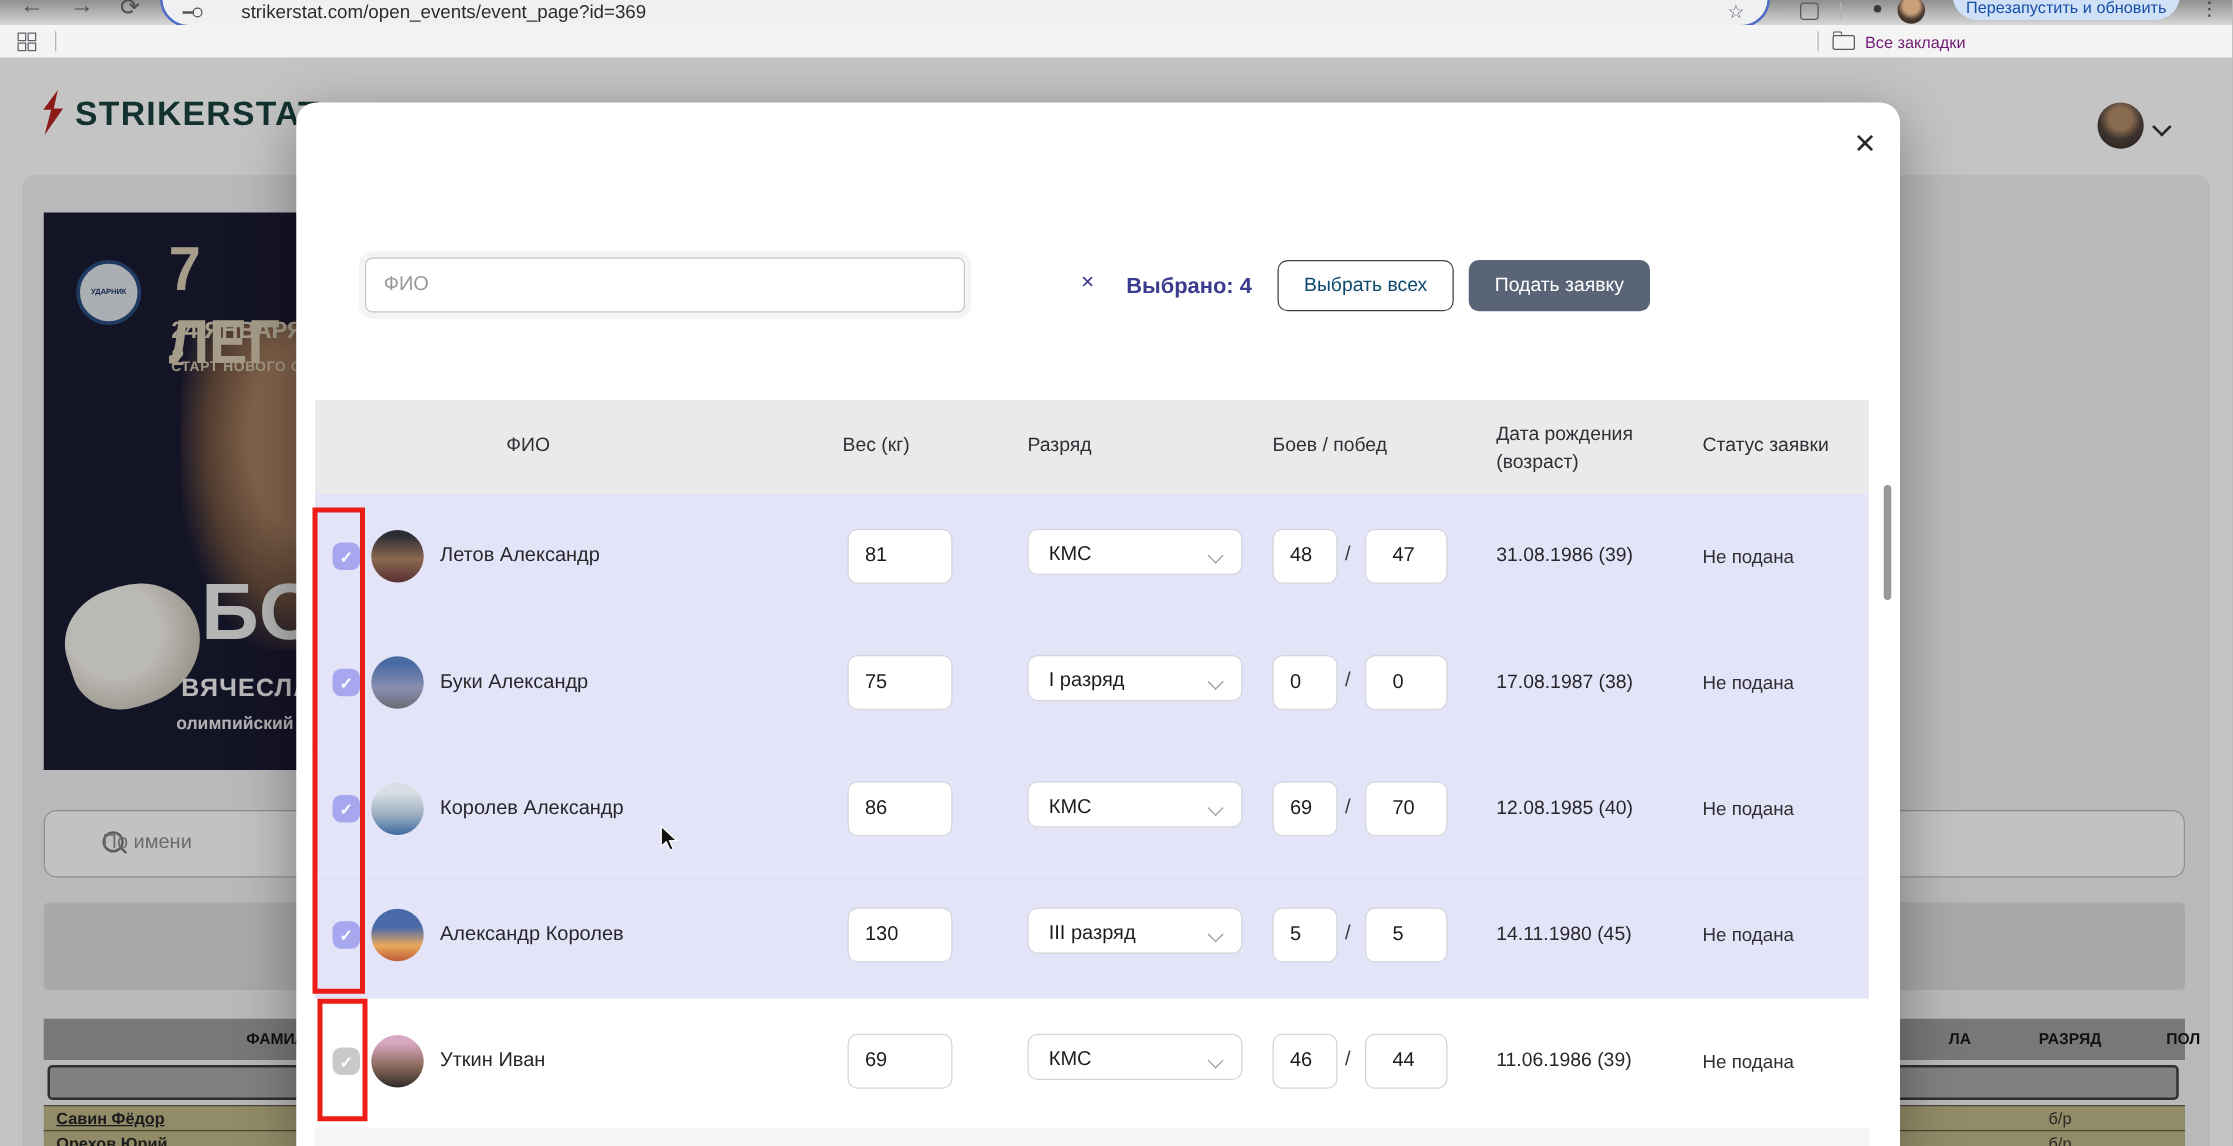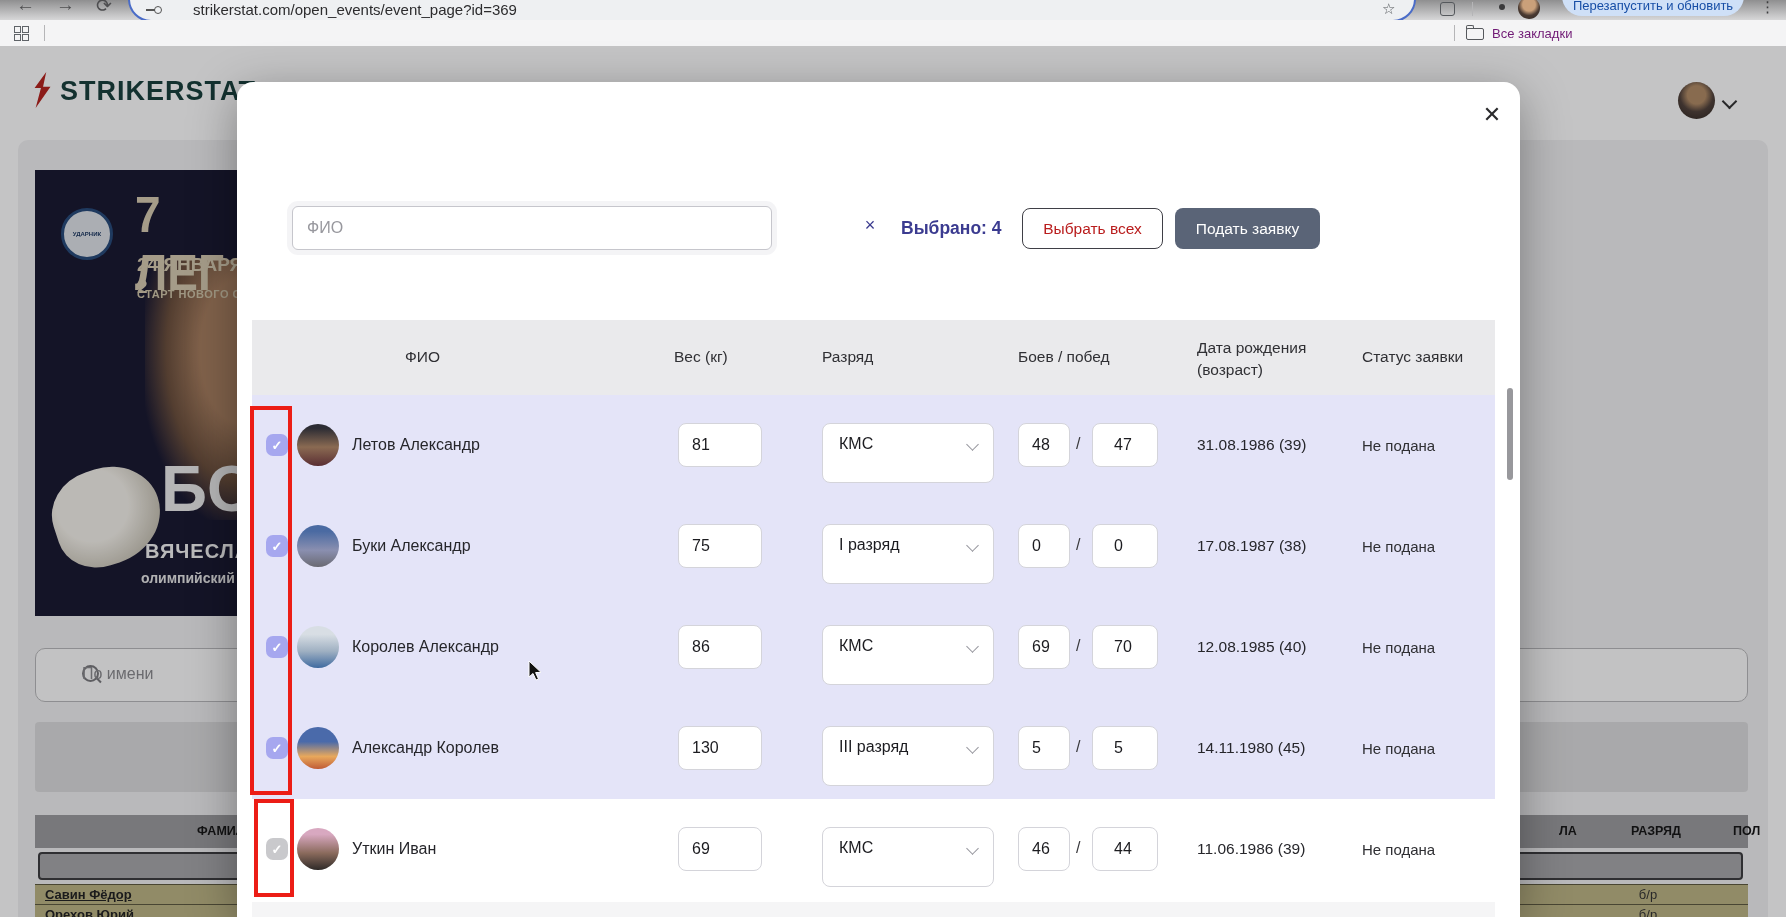--- a/index.html
+++ b/index.html
@@ -77,21 +77,21 @@
            text-align:center;line-height:26px;cursor:pointer;}
   .m-title{position:absolute;left:0;top:62px;width:100%;text-align:center;font-size:29px;font-weight:700;color:#0e0e10;}
   .m-search{position:absolute;left:55px;top:124px;width:480px;height:44px;border:1px solid #c6c6cc;border-radius:6px;
             box-sizing:border-box;font-size:16px;color:#333;padding:0 14px;background:#fff;
             box-shadow:0 0 0 5px rgba(180,180,195,.15);font-family:"Liberation Sans",sans-serif;}
   .m-search::placeholder{color:#98989e;}
   .m-clear{position:absolute;left:622px;top:133px;width:22px;text-align:center;font-size:18px;color:#3a3a8e;}
   .m-count{position:absolute;left:664px;top:136px;font-size:17.5px;font-weight:600;color:#3b3b90;}
   .btn{position:absolute;top:126px;height:41px;border-radius:8px;box-sizing:border-box;
        display:flex;align-items:center;justify-content:center;font-size:15.5px;cursor:pointer;}
-  .btn-light{left:785px;width:141px;background:#fff;border:1.5px solid #3f3f46;color:#b91c1c;}
+  .btn-light{left:785px;width:141px;background:#fff;border:1.5px solid #3f3f46;color:#0c4a6e;}
   .btn-dark{background:#5a6477;color:#fff;border:none;}
   .btn-submit{left:938px;width:145px;}
   .btn-withdraw{left:1106px;width:163px;}
   .m-thead{position:absolute;left:15px;top:238px;width:1243px;height:75px;background:#eaeaec;}
   .hlbl{position:absolute;font-size:15.5px;font-weight:500;color:#303034;}
   .mrow{position:absolute;left:15px;width:1243px;height:101px;background:#fff;}
   .mrow.selected{background:#e4e4f8;}
   .chk{position:absolute;left:14px;top:39px;width:22px;height:22px;border-radius:7px;background:#c9c9cc;
        display:flex;align-items:center;justify-content:center;cursor:pointer;}
   .selected .chk{background:#a6a7ef;}
@@ -102,21 +102,21 @@
   .av2{background:linear-gradient(180deg,#d8dee4 20%,#9fb0c2 60%,#3f6aa0);}
   .av3{background:linear-gradient(180deg,#4a6aaa 0 35%,#e8a85c 70%,#c05c36);}
   .av4{background:linear-gradient(180deg,#d8a8c0 15%,#8a6a5c 60%,#2e2a28);}
   .nm{position:absolute;left:100px;top:41px;font-size:16px;color:#26262b;}
   .cell-input{position:absolute;top:28px;height:44px;border:1px solid #d4d4da;border-radius:8px;background:#fff;
               box-sizing:border-box;font-size:16px;color:#1c1c20;padding:0 4px 0 13px;
               font-family:"Liberation Sans",sans-serif;}
   .win{left:426px;width:84px;}
   .fin{left:766px;width:52px;}
   .vin{left:840px;width:66px;padding-left:21px;}
-  .sel{position:absolute;left:570px;top:28px;width:172px;height:60px;border:1px solid #d4d4da;border-radius:8px;
+  .sel{position:absolute;left:570px;top:28px;width:172px;height:37px;border:1px solid #d4d4da;border-radius:8px;
        background:#fff;box-sizing:border-box;cursor:pointer;}
   .sel>span:first-child{position:absolute;left:16px;top:11px;font-size:16px;color:#1c1c20;}
   .chev{position:absolute;right:16px;top:16px;width:8px;height:8px;border-right:1.6px solid #94949c;
         border-bottom:1.6px solid #94949c;transform:rotate(45deg);}
   .slash{position:absolute;left:824px;top:40px;font-size:16px;color:#3a3a3e;}
   .dob{position:absolute;left:945px;top:41px;font-size:15.5px;color:#26262b;}
   .stat{position:absolute;left:1110px;top:42px;font-size:15px;color:#2f2f33;}
   .rowstrip{position:absolute;left:15px;top:820px;width:1243px;height:15px;background:#f5f5f6;}
   .m-scroll{position:absolute;left:1270px;top:306px;width:6px;height:92px;border-radius:3px;background:#98989c;}
   

